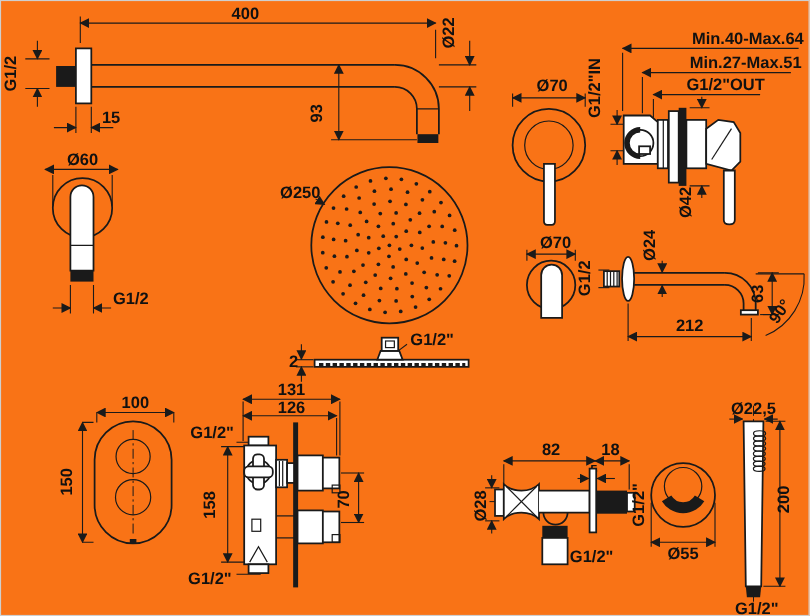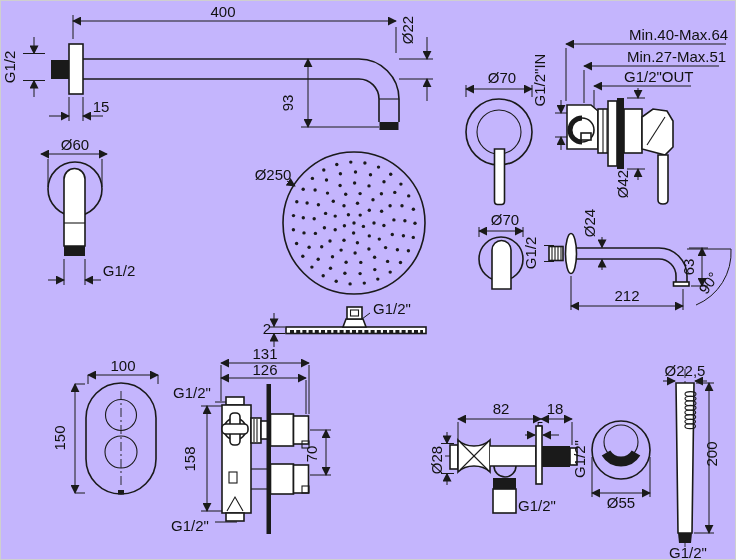--- a/index.html
+++ b/index.html
@@ -1,16 +1,16 @@
 <!DOCTYPE html>
 <html><head>
 <meta charset="utf-8">
 <style>
   html,body{margin:0;padding:0;background:#fff;}
-  .canvas{position:relative;width:736px;height:560px;background:#c4b5fd;border:1px solid #cfcfcf;box-sizing:border-box;overflow:hidden;}
+  .canvas{position:relative;width:736px;height:560px;background:#f97316;border:1px solid #cfcfcf;box-sizing:border-box;overflow:hidden;font-weight:bold;}
   svg{position:absolute;left:0;top:0;}
   text{font-family:"Liberation Sans",sans-serif;font-size:15px;fill:#111;}
   .ts{font-size:12px;}
   .ln{stroke:#1a1a1a;stroke-width:1.1;fill:none;}
   .lw{stroke:#1a1a1a;stroke-width:1.6;fill:#fff;}
   .lf{stroke:#1a1a1a;stroke-width:1.6;fill:none;}
   .dim{stroke:#1a1a1a;stroke-width:1;fill:none;}
   .fb{fill:#1a1a1a;stroke:none;}
   .dash{stroke:#1a1a1a;stroke-width:0.9;fill:none;stroke-dasharray:9 3 2 3;}
 </style>

